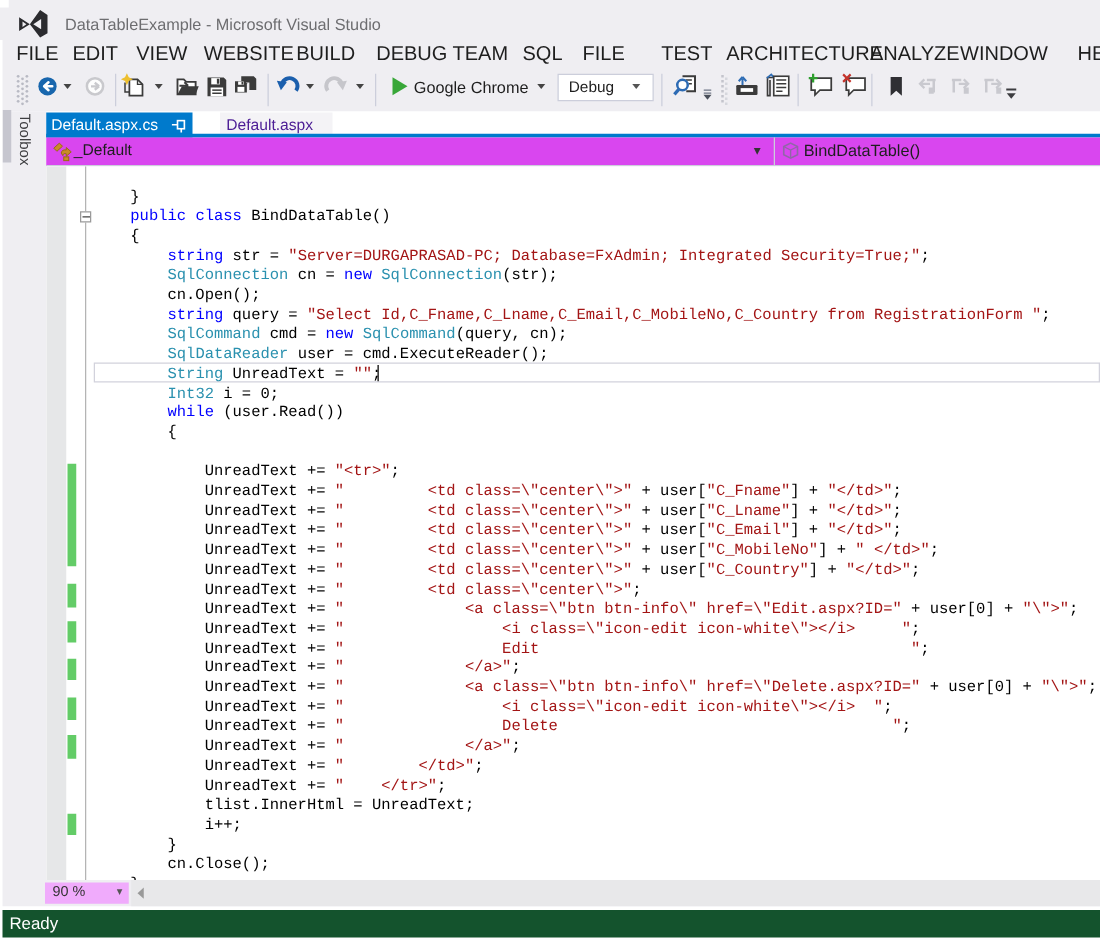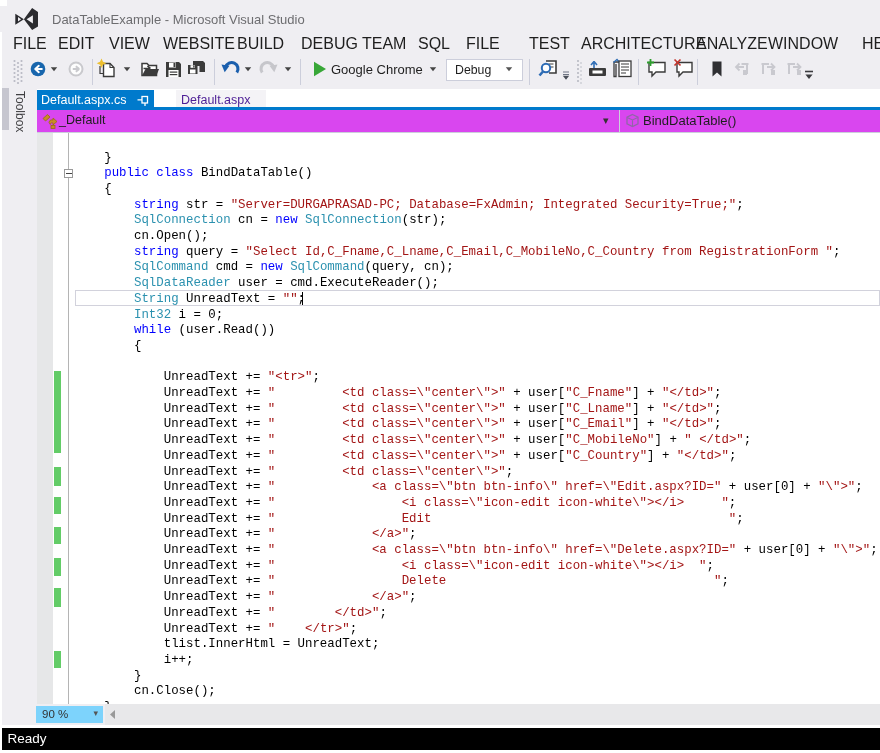--- a/index.html
+++ b/index.html
@@ -11,21 +11,21 @@
 .menubar span { position:absolute; top:3px; font-size:16px; color:#1e1e1e;text-align:right; }
 .toolbar { left:0; top:56px; width:880px; height:33px; background:#efeef2; }
 .leftcol { left:0; top:89px; width:37px; height:615px; background:#efeef2; }
 .title-text { left:52px; top:11.5px; font-size:13px; color:#6d6d70;text-align:right; }
 .activetab { left:37px; top:90px; width:117px; height:20px; background:#007acc; color:#ffffff; font-size:12px; }
 .bluestrip { left:37px; top:107px; width:843px; height:3px; background:#007acc; }
 .navbar { left:37px; top:110px; width:843px; height:23px; background:#d946ef; border-bottom:1px solid #cccedb; }
 .editor { left:37px; top:133px; width:843px; height:571px; background:#fff; overflow:hidden; }
 .scrollrow { left:0; top:704px; width:880px; height:21px; background:#efeef2; }
 .sbtrack { left:105px; top:704px; width:775px; height:21px; background:#e8e8ea; }
-.statusbar { left:2px; top:727.5px; width:878px; height:22.3px; background:#000000; }
+.statusbar { left:2px; top:727.5px; width:878px; height:22.3px; background:#14532d; }
 .statusbar span { position:absolute; left:5.5px; top:3.5px; color:#fff; font-size:13.5px; }
 .vsep { width:1px; background:#cccedb; position:absolute; }
 pre.code { position:absolute; left:37.5px; top:17.5px; font-family:"Liberation Mono", monospace; font-size:12.4px; line-height:15.7px; color:#000; }
 pre.code .k { color:#0000ff; }
 pre.code .t { color:#2b91af; }
 pre.code .s { color:#a31515; }
 .gbar { position:absolute; left:17px; width:7px; background:#63cc67; }
 </style>
 </head>
 <body>
@@ -235,21 +235,21 @@
             UnreadText += <span class="s">"        &lt;/td&gt;"</span>;
             UnreadText += <span class="s">"    &lt;/tr&gt;"</span>;
             tlist.InnerHtml = UnreadText;
             i++;
         }
         cn.Close();
     }</pre>
 </div>
 <div class="abs scrollrow"></div>
 <div class="abs sbtrack"></div>
-<div class="abs" style="left:36px;top:706px;width:67px;height:17px;background:#7dd3fc;">
+<div class="abs" style="left:36px;top:706px;width:67px;height:17px;background:#f0abfc;">
     <span style="position:absolute;left:6px;top:2px;font-size:11.5px;color:#333">90 %</span>
     <span style="position:absolute;right:5px;top:2px;font-size:9px;color:#555">▾</span>
   </div>
 <svg class="abs" style="left:108px;top:709px" width="10" height="11" viewBox="0 0 10 11">
     <path fill="#999" d="M7 1 L2 5.5 L7 10 Z"></path>
   </svg>
 <div class="abs" style="left:0;top:32px;width:2px;height:721px;background:#fff"></div>
 <div class="abs" style="left:0;top:0;width:7px;height:6px;background:#fff"></div>
 <div class="abs statusbar">
     <span>Ready</span>

